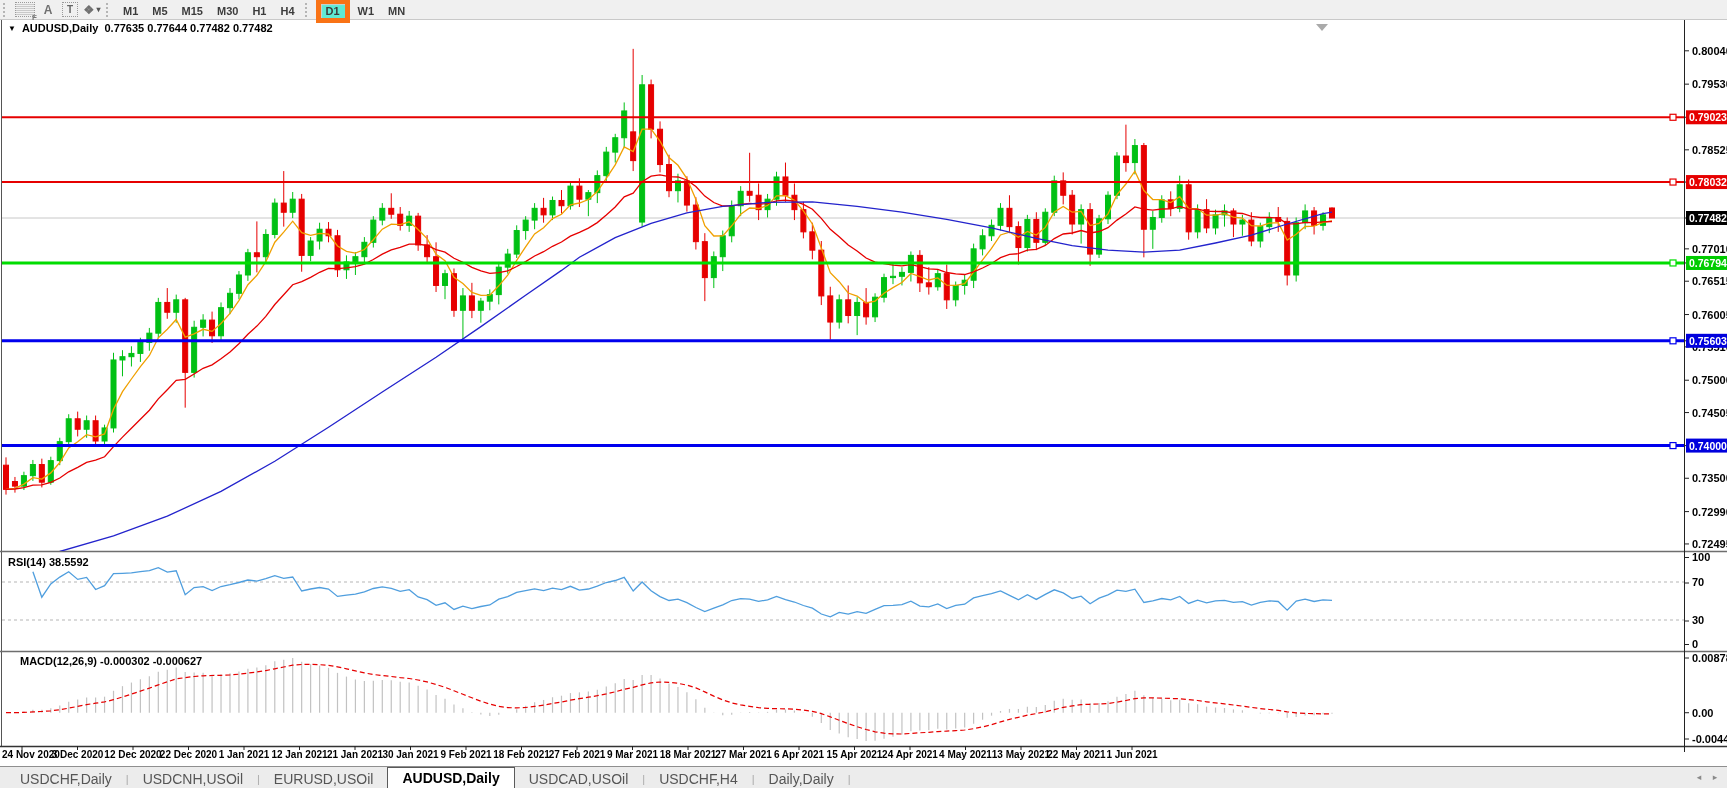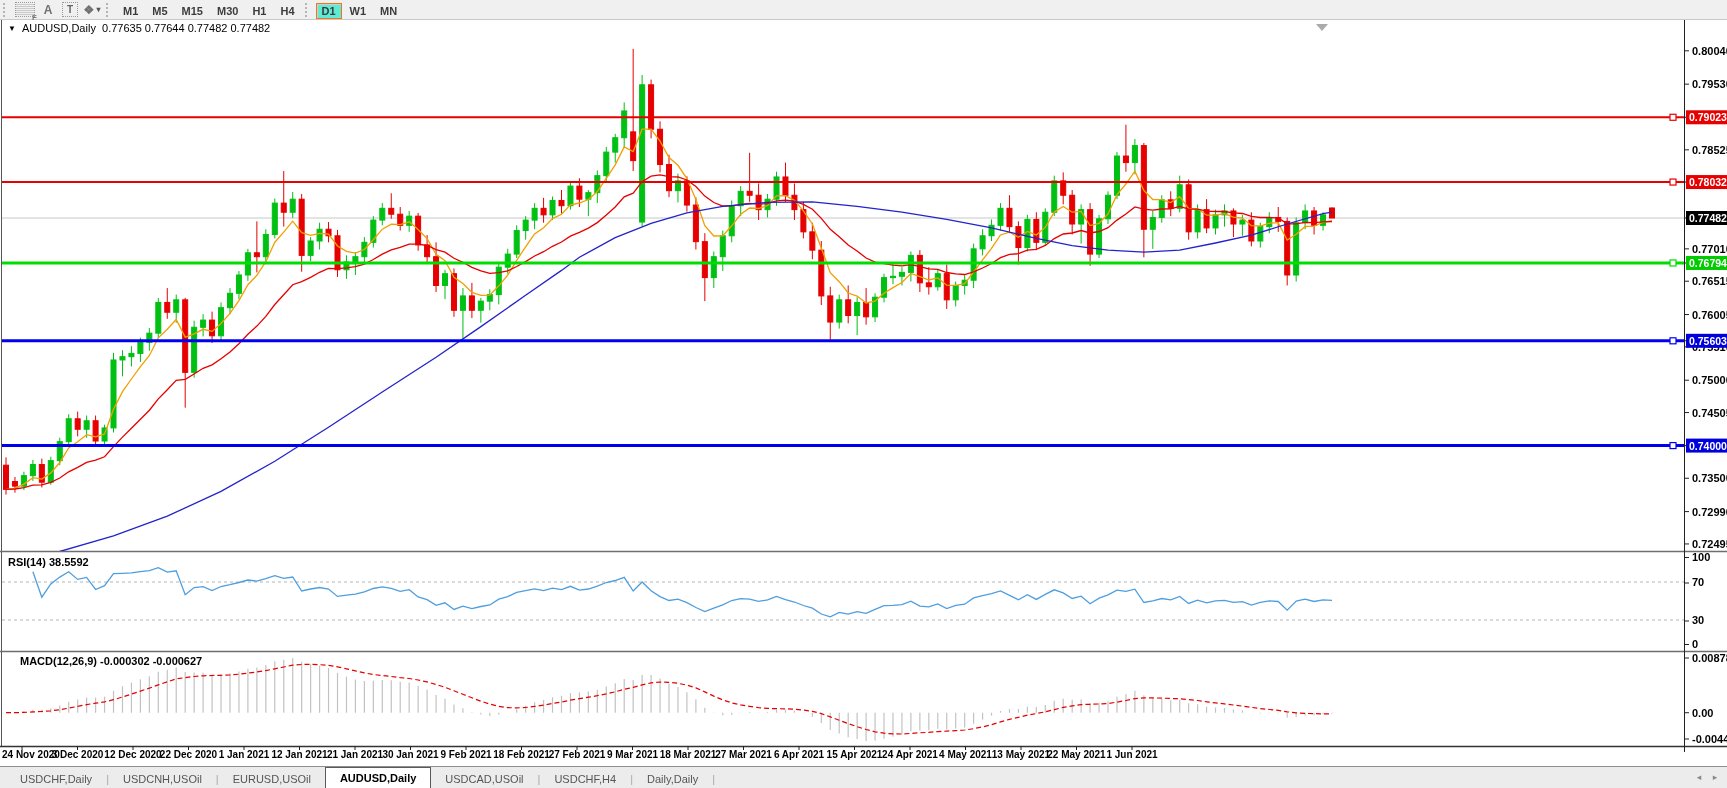--- a/index.html
+++ b/index.html
@@ -11,30 +11,30 @@
   .grip{width:5px;height:14px;margin:0 3px;border-left:2px dotted #b5b5b5;}
   .tbicon{display:inline-flex;align-items:center;justify-content:center;height:16px;min-width:18px;
           margin:0 2px;color:#707070;font-size:12px;font-weight:700;cursor:pointer;position:relative;}
   .icon-gridbox{width:18px;height:13px;border:1px dotted #9a9a9a;
      background:repeating-linear-gradient(to bottom,#f0f0f0 0 1px,#c9c9c9 1px 2px);}
   .icon-gridbox .sub{position:absolute;right:-2px;bottom:-4px;font-size:8px;color:#777;font-weight:700;}
   .icon-tbox{width:14px;height:13px;border:1px dotted #9a9a9a;font-size:10px;line-height:13px;text-align:center;color:#666;}
   .caret{font-size:8px;color:#555;margin-left:2px;}
   .tfbtn{padding:1px 5px;margin:0 1px;font-size:11px;font-weight:700;color:#3c3c3c;
          border:1px solid transparent;cursor:pointer;}
-  .tfbtn.active{background:#5eead4;border:1px solid #f97316;box-shadow:inset 1px 1px 1px #cfcfcf;}
+  .tfbtn.active{background:#5eead4;border:5px solid #f97316;box-shadow:inset 1px 1px 1px #cfcfcf;}
   
   #chart-svg{position:absolute;left:0;top:0;z-index:1;}
-  .overlay-label{position:absolute;z-index:3;font-size:11px;font-weight:400;color:#000;white-space:pre;}
+  .overlay-label{position:absolute;z-index:3;font-size:11px;font-weight:700;color:#000;white-space:pre;}
   #chart-title .tri{font-size:8px;vertical-align:1px;margin-right:6px;}
   #rsi-label,#macd-label{font-weight:700;}
   
   #tabbar{position:absolute;left:0;top:766px;width:1727px;height:22px;background:#ececec;
           border-top:1px solid #8f8f8f;display:flex;align-items:flex-end;z-index:5;}
-  .tab{height:19px;line-height:19px;padding:0 14px;font-size:11px;color:#555;cursor:pointer;white-space:nowrap;}
+  .tab{height:19px;line-height:19px;padding:0 14px;font-size:14px;color:#555;cursor:pointer;white-space:nowrap;}
   .tab.active{background:#ffffff;border:1px solid #5a5a5a;border-bottom:none;height:21px;line-height:21px;
               font-weight:700;color:#000;}
   .tabsep{color:#aaa;line-height:19px;font-size:11px;}
   #tab-scroll{margin-left:auto;display:flex;align-items:center;height:22px;padding-right:4px;}
   .scrollarrow{width:16px;height:16px;text-align:center;line-height:15px;font-size:9px;color:#8a8a8a;cursor:pointer;}
 </style>
 </head>
 <body>
 
 <div id="app">

